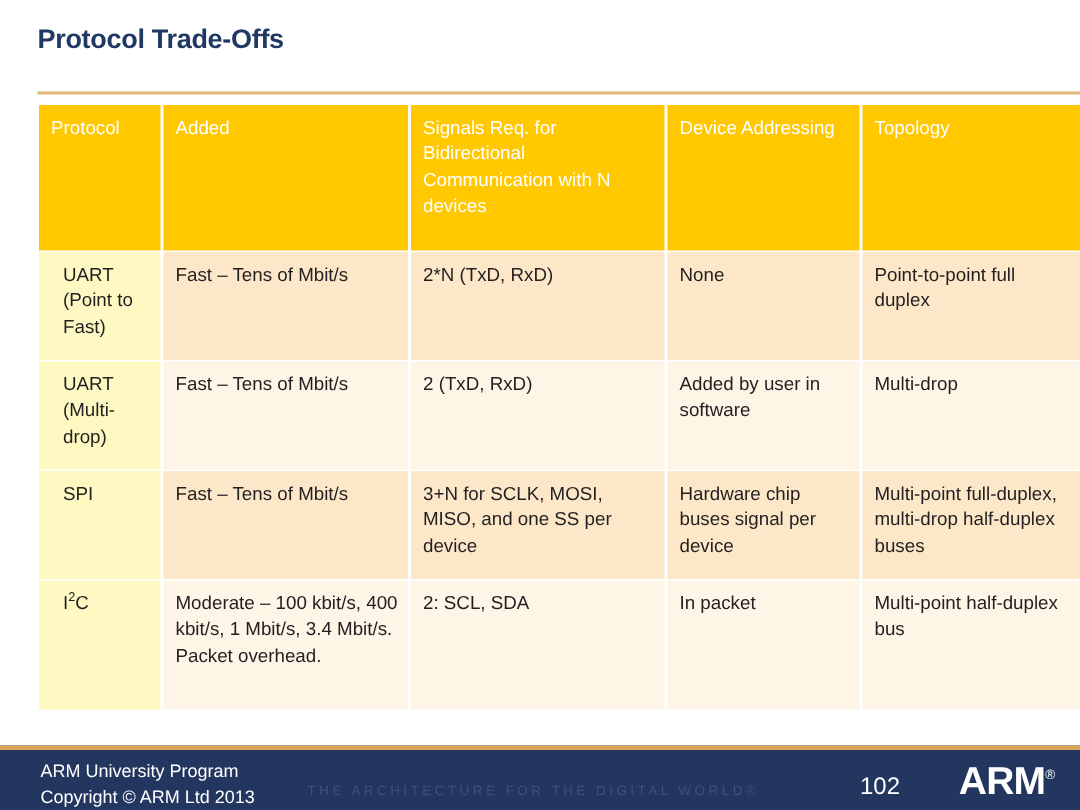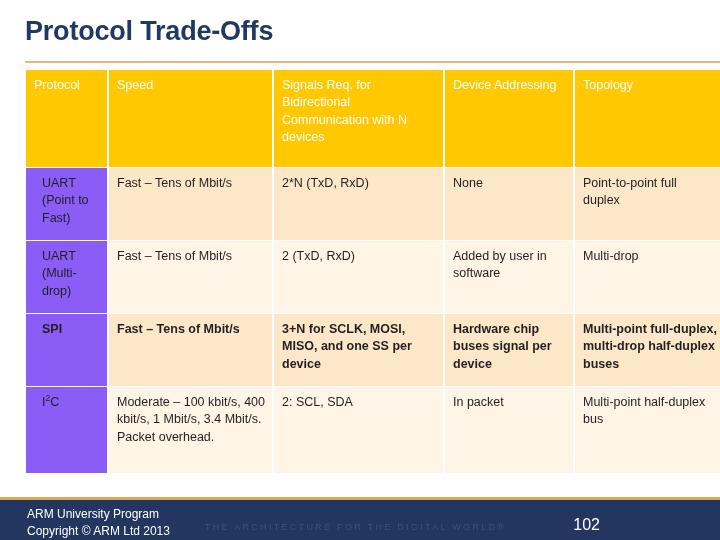--- a/index.html
+++ b/index.html
@@ -13,21 +13,21 @@
     font-family: "Liberation Sans", sans-serif;
     overflow: hidden;
     position: relative;
   }
 
   
   .slide-title {
     position: absolute;
     left: 25px;
     top: 16px;
-    font-size: 27px;
+    font-size: 18px;
     font-weight: bold;
     color: #1F3864;
     letter-spacing: -0.2px;
     white-space: nowrap;
   }
   .title-rule {
     position: absolute;
     left: 25px;
     top: 61px;
     width: 695px;
@@ -66,28 +66,28 @@
     background: #FFC800;
     color: #ffffff;
     height: 83px;
     font-size: 12.5px;
   }
   tr.body td { background: #FCE8C8; }
   tr.body.alt td { background: #FEF5E7; }
   
   tr.body td.proto,
   tr.body.alt td.proto {
-    background: #8b5cf6;
+    background: #fef9c3;
     color: #231F20;
     padding-left: 16px;
   }
 
   tr.r1 td { height: 58px; }
   tr.r2 td { height: 58px; }
-  tr.r3 td { height: 58px; font-weight: bold; }
+  tr.r3 td { height: 58px; }
   tr.r4 td { height: 72px; }
 
   sup.sup { font-size: 8.5px; vertical-align: super; line-height: 0; }
 
   
   .footer {
     position: absolute;
     left: 0;
     bottom: 0;
     width: 720px;
@@ -147,21 +147,21 @@
     <colgroup>
       <col class="c0">
         <col class="c1">
         <col class="c2">
         <col class="c3">
         <col class="c4">
     </colgroup>
     <tbody>
       <tr class="head">
         <td>Protocol</td>
-        <td>Speed</td>
+        <td>Added</td>
         <td>Signals Req. for Bidirectional Communication with N devices</td>
         <td>Device Addressing</td>
         <td>Topology</td>
       </tr>
 
       <tr class="body r1">
         <td class="proto">
           <span>UART</span>
           <br><span>(Point to Fast)</span>
         </td>
@@ -205,13 +205,14 @@
   </table>
 </div>
 
 <div class="footer">
   <div class="footer-left">
     <div>ARM University Program</div>
     <div>Copyright © ARM Ltd 2013</div>
   </div>
   <div class="footer-tagline">THE ARCHITECTURE FOR THE DIGITAL WORLD®</div>
   <div class="page-number">102</div>
+  <div class="arm-logo"><span>ARM</span><sup>®</sup></div>
 </div>
 
 </body></html>

